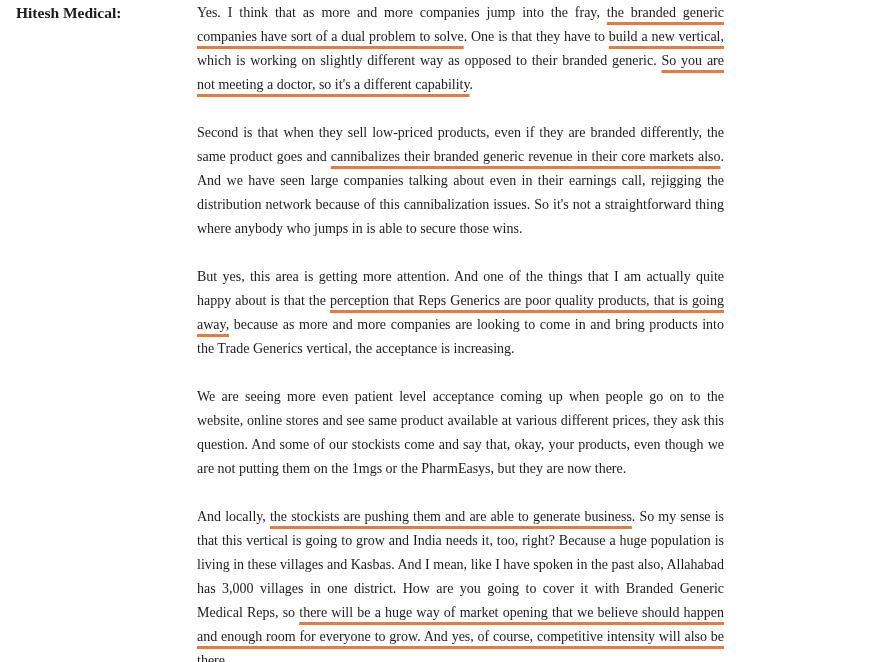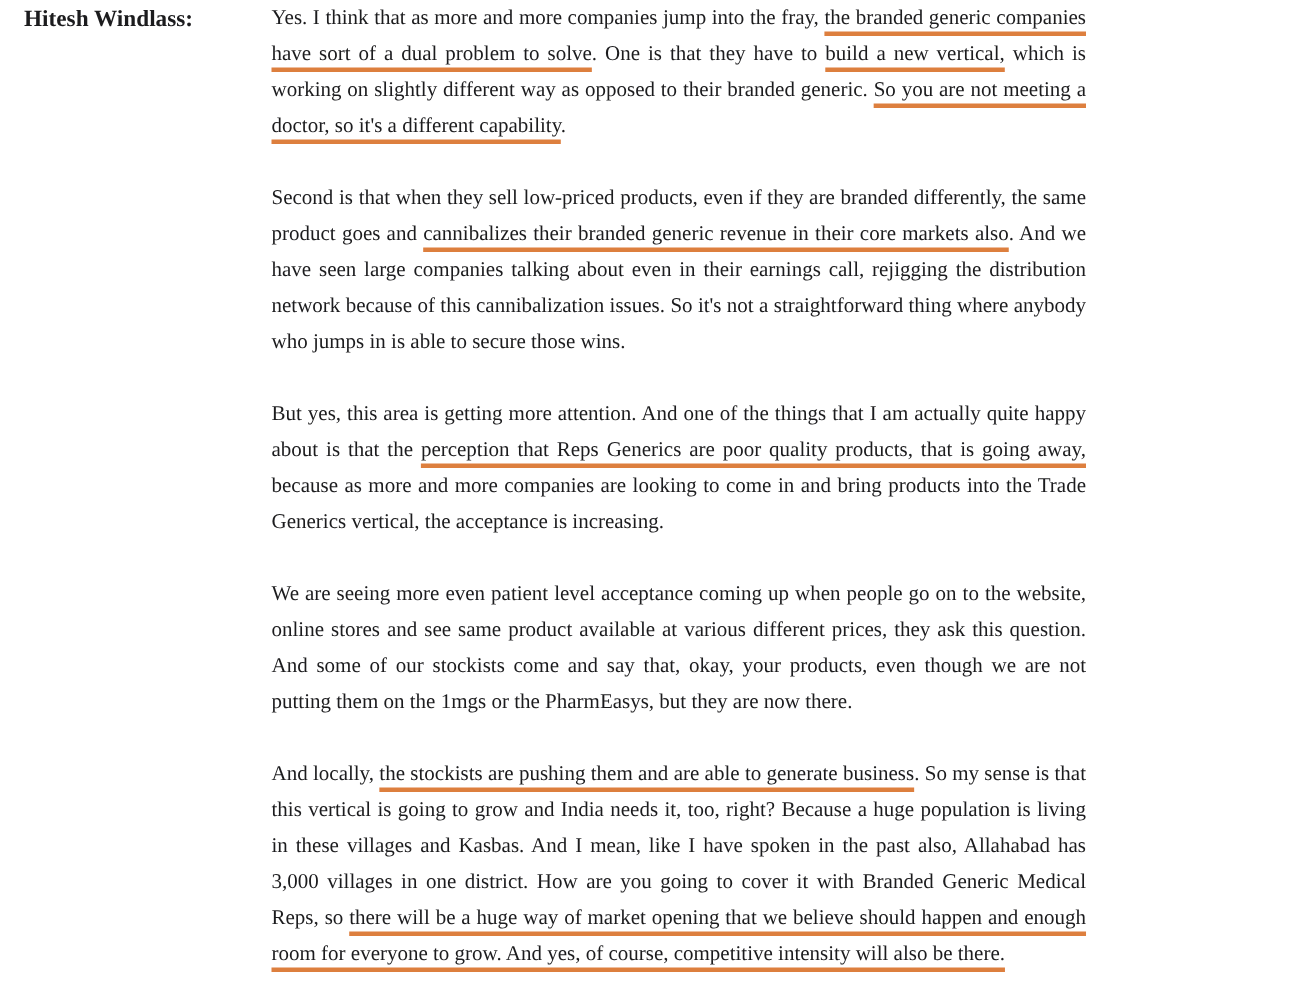--- a/index.html
+++ b/index.html
@@ -32,36 +32,36 @@
   }
   .body-col {
     width: 543px;
     flex: 0 0 543px;
     font-size: 14px;
     line-height: 24px;
     text-align: justify;
     color: var(--text-color, #1c1c1e);
   }
   .body-col p {
-    margin: 0 0 24px 0;
+    margin: 0 0 24px 16px;
   }
   .hl {
     text-decoration: underline;
     text-decoration-color: var(--hl-color, #dd7f3e);
     text-decoration-thickness: 2.5px;
     text-underline-offset: 4.5px;
     text-decoration-skip-ink: none;
   }
 </style>
 </head>
 <body>
 
 <div class="page">
   <div class="row">
-    <div class="speaker">Hitesh Windlass:</div>
+    <div class="speaker">Hitesh Medical:</div>
     <div class="body-col" id="paragraphs">
         <p><span>Yes. I think that as more and more companies jump into the fray, </span><span class="hl">the branded generic companies have sort of a dual problem to solve</span><span>. One is that they have to </span><span class="hl">build a new vertical,</span><span> which is working on slightly different way as opposed to their branded generic. </span><span class="hl">So you are not meeting a doctor, so it's a different capability</span><span>.</span></p>
         <p><span>Second is that when they sell low-priced products, even if they are branded differently, the same product goes and </span><span class="hl">cannibalizes their branded generic revenue in their core markets also</span><span>. And we have seen large companies talking about even in their earnings call, rejigging the distribution network because of this cannibalization issues. So it's not a straightforward thing where anybody who jumps in is able to secure those wins.</span></p>
         <p><span>But yes, this area is getting more attention. And one of the things that I am actually quite happy about is that the </span><span class="hl">perception that Reps Generics are poor quality products, that is going away,</span><span> because as more and more companies are looking to come in and bring products into the Trade Generics vertical, the acceptance is increasing.</span></p>
         <p><span>We are seeing more even patient level acceptance coming up when people go on to the website, online stores and see same product available at various different prices, they ask this question. And some of our stockists come and say that, okay, your products, even though we are not putting them on the 1mgs or the PharmEasys, but they are now there.</span></p>
         <p><span>And locally, </span><span class="hl">the stockists are pushing them and are able to generate business</span><span>. So my sense is that this vertical is going to grow and India needs it, too, right? Because a huge population is living in these villages and Kasbas. And I mean, like I have spoken in the past also, Allahabad has 3,000 villages in one district. How are you going to cover it with Branded Generic Medical Reps, so </span><span class="hl">there will be a huge way of market opening that we believe should happen and enough room for everyone to grow. And yes, of course, competitive intensity will also be there.</span></p>
       </div>
   </div>
 </div>
 

